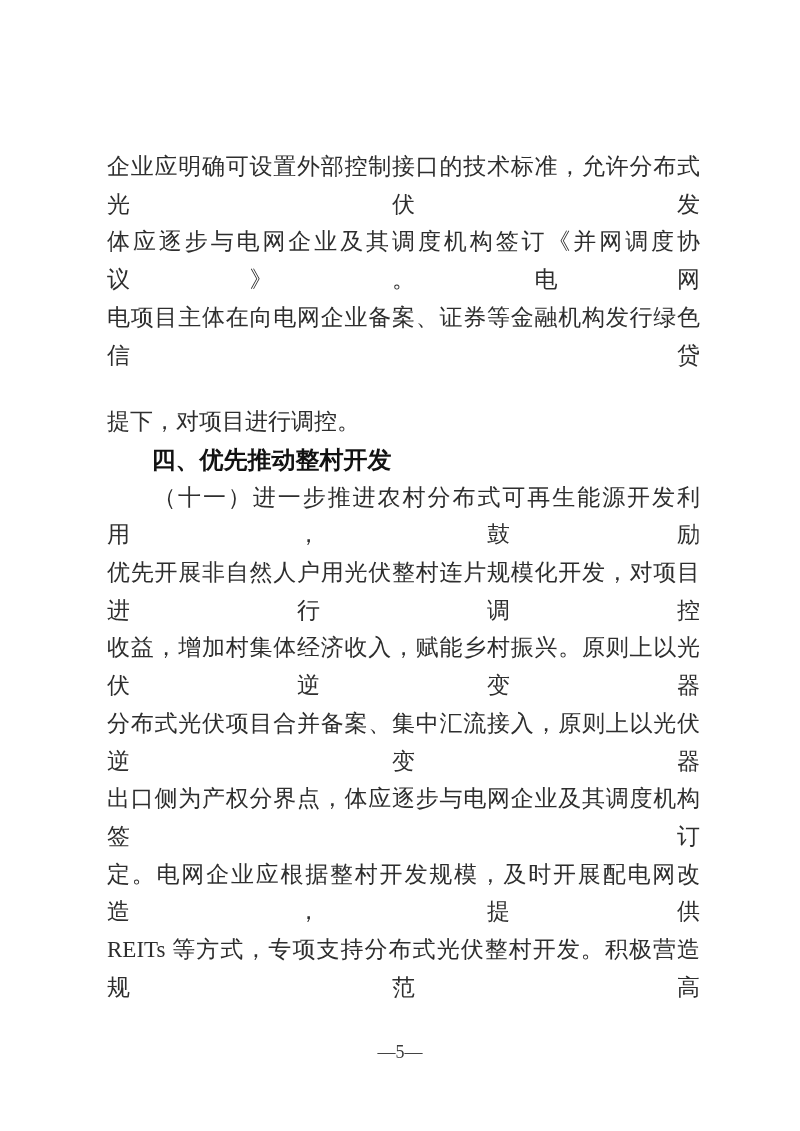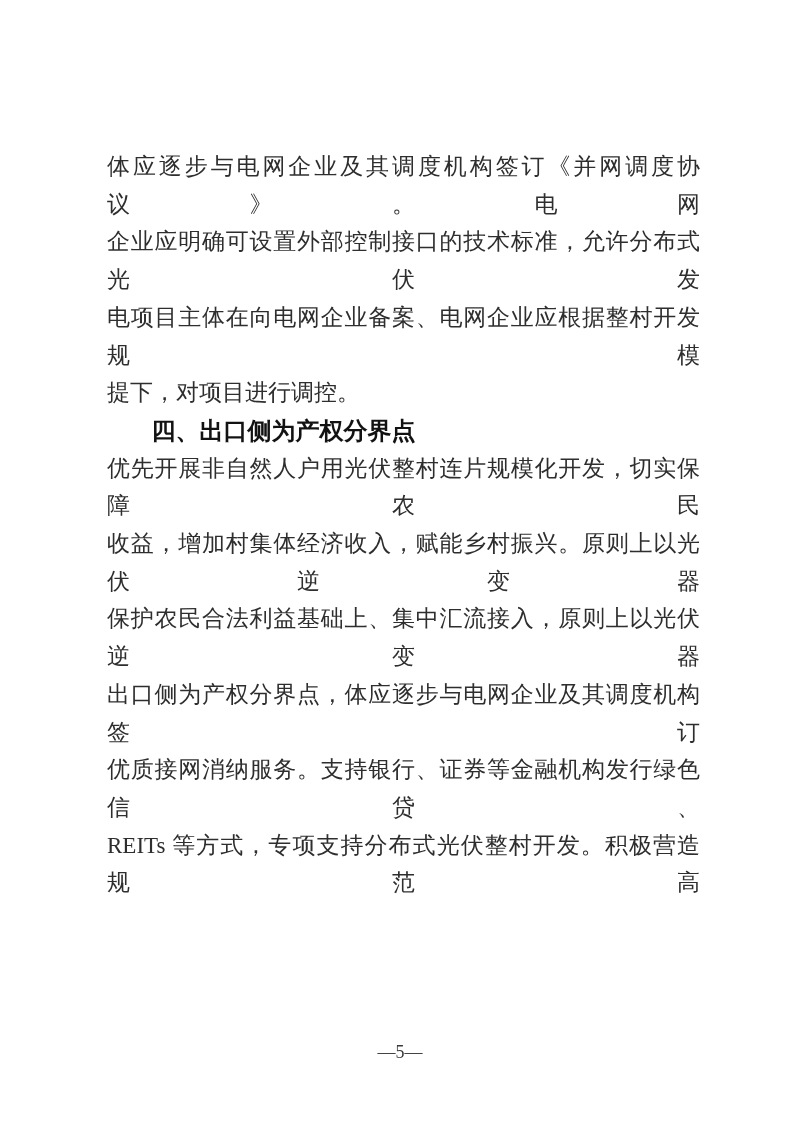--- a/index.html
+++ b/index.html
@@ -24,20 +24,21 @@
     font-size: 23px;
     line-height: 37.7px;
   }
   .line {
     text-align: justify;
     text-align-last: justify;
     white-space: normal;
   }
   .line.end {
     text-align-last: left;
+    margin-top: 29px;
   }
   .line.indent {
     text-indent: 2em;
   }
   .heading {
     font-family: "Liberation Sans", "DejaVu Sans", sans-serif;
     font-weight: 700;
     color: #121212;
     font-size: 24px;
     text-align: left;
@@ -54,34 +55,35 @@
     color: #3a3a3a;
   }
 </style>
 </head>
 <body>
 
 <div class="page">
   <div class="doc">
 
     <div class="para">
+      <div class="line">企业应明确可设置外部控制接口的技术标准，允许分布式光伏发</div>
       <div class="line">体应逐步与电网企业及其调度机构签订《并网调度协议》。电网</div>
-      <div class="line">企业应明确可设置外部控制接口的技术标准，允许分布式光伏发</div>
-      <div class="line">电项目主体在向电网企业备案、电网企业应根据整村开发规模</div>
+      <div class="line">电项目主体在向电网企业备案、证券等金融机构发行绿色信贷</div>
       <div class="line end">提下，对项目进行调控。</div>
     </div>
 
-    <div class="line heading">四、出口侧为产权分界点</div>
+    <div class="line heading">四、优先推动整村开发</div>
 
     <div class="para">
-      <div class="line">优先开展非自然人户用光伏整村连片规模化开发，切实保障农民</div>
+      <div class="line indent">（十一）进一步推进农村分布式可再生能源开发利用，鼓励</div>
+      <div class="line">优先开展非自然人户用光伏整村连片规模化开发，对项目进行调控</div>
       <div class="line">收益，增加村集体经济收入，赋能乡村振兴。原则上以光伏逆变器</div>
-      <div class="line">保护农民合法利益基础上、集中汇流接入，原则上以光伏逆变器</div>
+      <div class="line">分布式光伏项目合并备案、集中汇流接入，原则上以光伏逆变器</div>
       <div class="line">出口侧为产权分界点，体应逐步与电网企业及其调度机构签订</div>
-      <div class="line">优质接网消纳服务。支持银行、证券等金融机构发行绿色信贷、</div>
+      <div class="line">定。电网企业应根据整村开发规模，及时开展配电网改造，提供</div>
       <div class="line">REITs 等方式，专项支持分布式光伏整村开发。积极营造规范高</div>
 
     </div>
 
   </div>
 
   <div class="footer">—5—</div>
 </div>
 
 </body></html>

